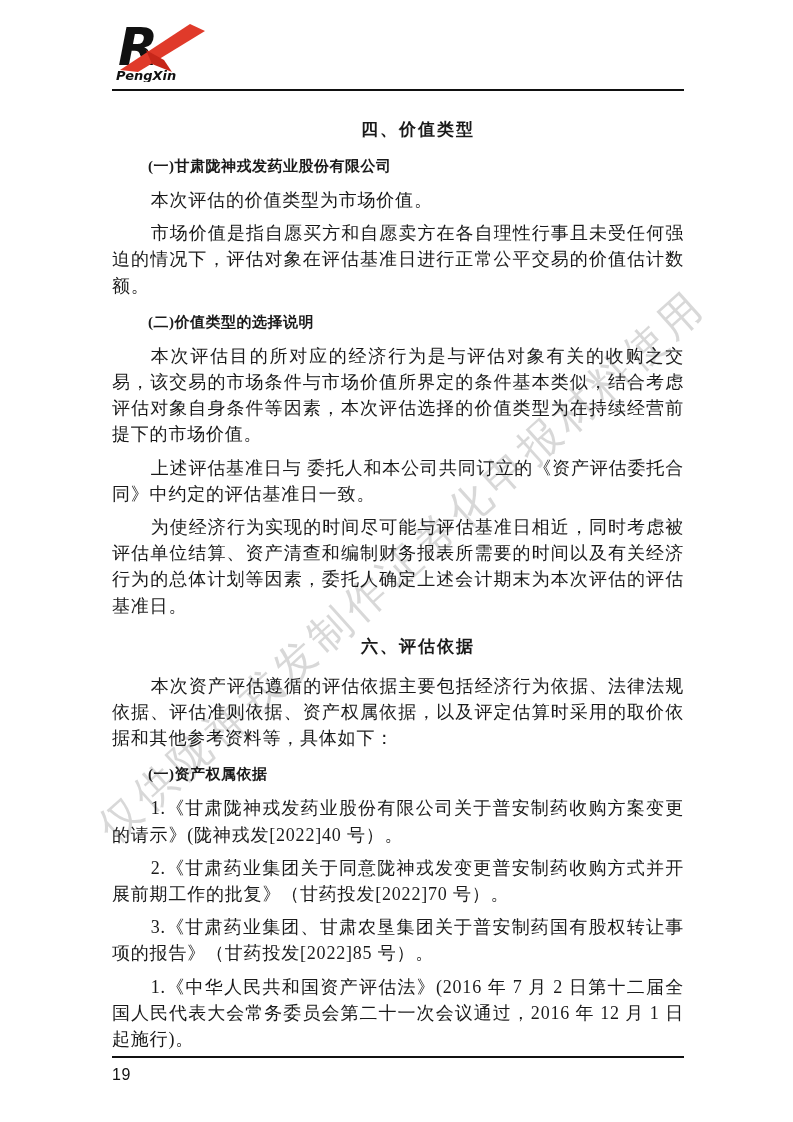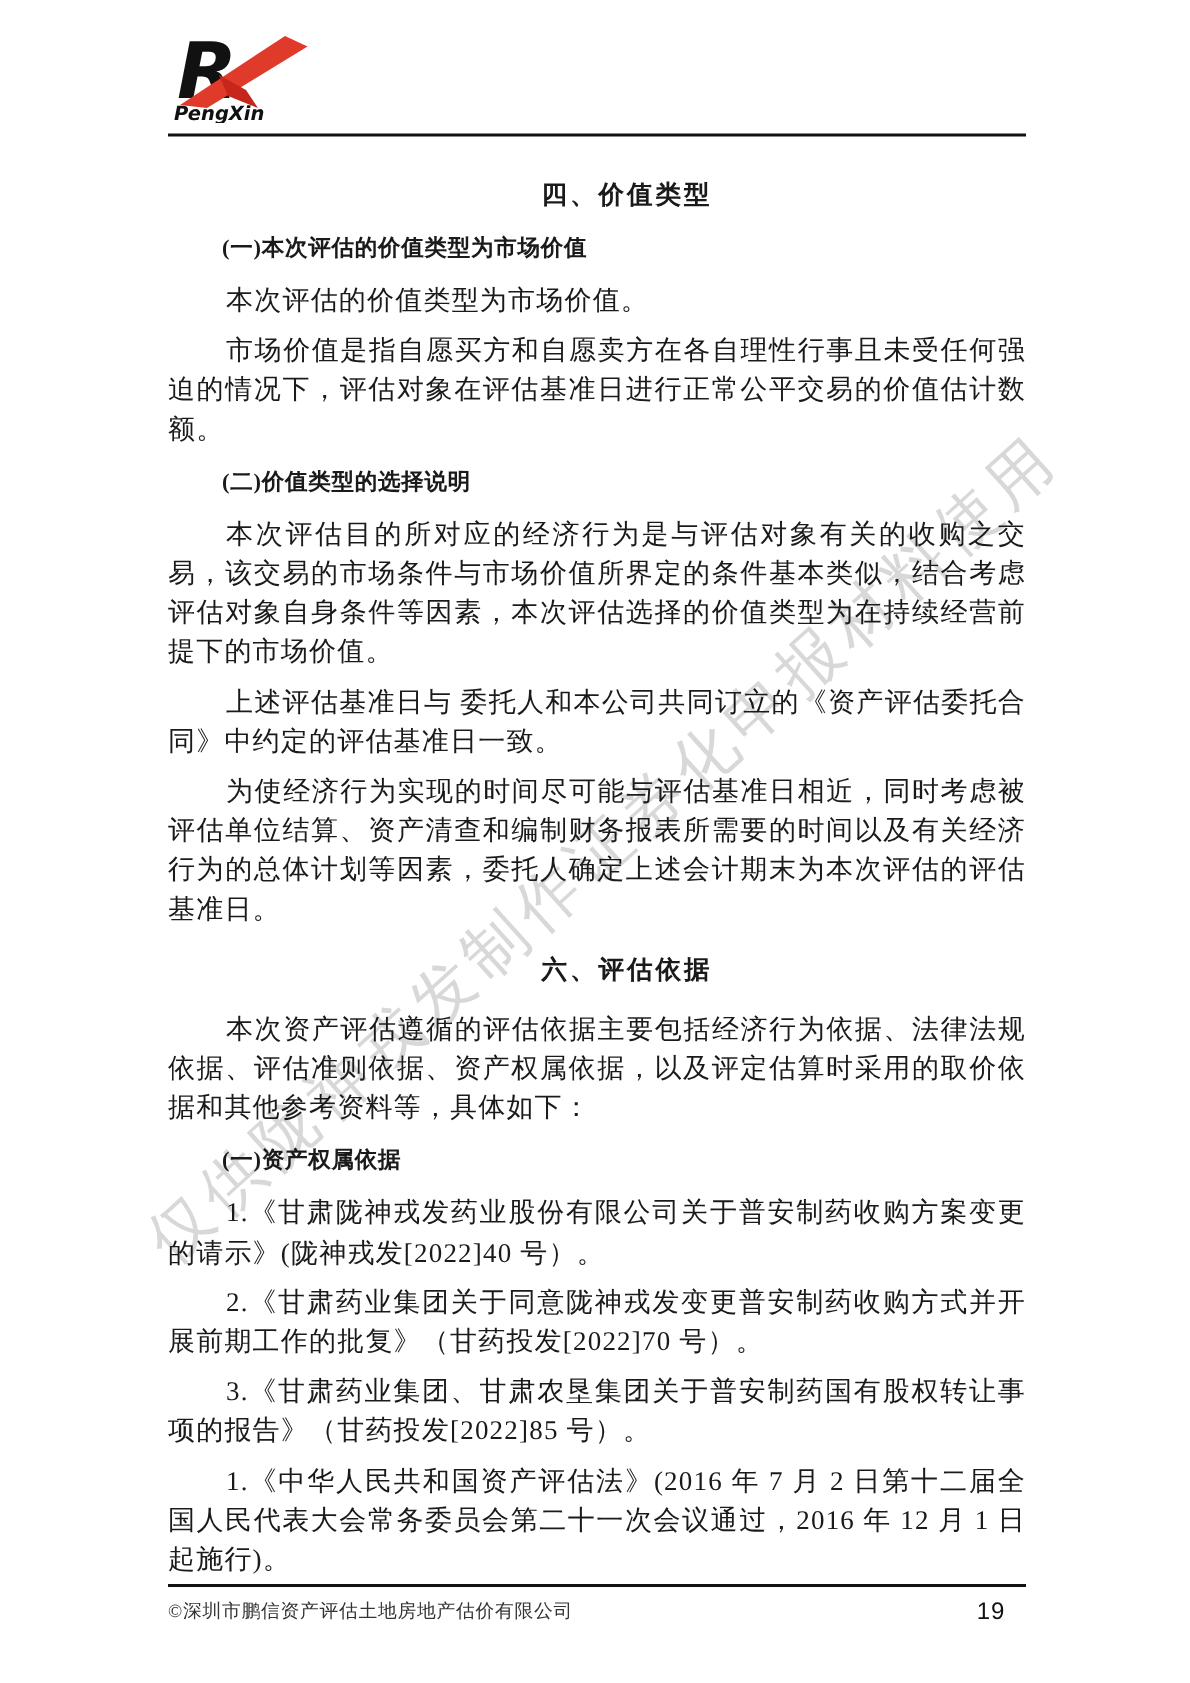--- a/index.html
+++ b/index.html
@@ -59,36 +59,35 @@
         <polygon points="78,4 93,11 26,52 8,50" fill="#e03a2a"></polygon>
         <polygon points="34,30 52,40 60,52 40,44" fill="#c6271a"></polygon>
         <text x="4" y="60" font-size="13" font-weight="bold" font-style="italic" font-family="DejaVu Sans, sans-serif" fill="#111">PengXin</text>
       </svg>
     </div>
   </div>
   <div class="header-rule"></div>
 
   <div class="content">
     <div class="h1">四、价值类型</div>
-    <div class="h2">(一)本次评估的价值类型为市场价值</div>
+    <div class="h2">(一)甘肃陇神戎发药业股份有限公司</div>
     <div class="p">本次评估的价值类型为市场价值。</div>
     <div class="p">市场价值是指自愿买方和自愿卖方在各自理性行事且未受任何强迫的情况下，评估对象在评估基准日进行正常公平交易的价值估计数额。</div>
     <div class="h2">(二)价值类型的选择说明</div>
     <div class="p">本次评估目的所对应的经济行为是与评估对象有关的收购之交易，该交易的市场条件与市场价值所界定的条件基本类似，结合考虑评估对象自身条件等因素，本次评估选择的价值类型为在持续经营前提下的市场价值。</div>
     <div class="p">上述评估基准日与 委托人和本公司共同订立的《资产评估委托合同》中约定的评估基准日一致。</div>
     <div class="p">为使经济行为实现的时间尽可能与评估基准日相近，同时考虑被评估单位结算、资产清查和编制财务报表所需要的时间以及有关经济行为的总体计划等因素，委托人确定上述会计期末为本次评估的评估基准日。</div>
     <div class="h1">六、评估依据</div>
     <div class="p">本次资产评估遵循的评估依据主要包括经济行为依据、法律法规依据、评估准则依据、资产权属依据，以及评定估算时采用的取价依据和其他参考资料等，具体如下：</div>
     <div class="h2">(一)资产权属依据</div>
     <div class="p">1.《甘肃陇神戎发药业股份有限公司关于普安制药收购方案变更的请示》(陇神戎发[2022]40 号）。</div>
     <div class="p">2.《甘肃药业集团关于同意陇神戎发变更普安制药收购方式并开展前期工作的批复》（甘药投发[2022]70 号）。</div>
     <div class="p">3.《甘肃药业集团、甘肃农垦集团关于普安制药国有股权转让事项的报告》（甘药投发[2022]85 号）。</div>
     <div class="p">1.《中华人民共和国资产评估法》(2016 年 7 月 2 日第十二届全国人民代表大会常务委员会第二十一次会议通过，2016 年 12 月 1 日起施行)。</div>
 
   </div>
 
   <div class="footer-rule"></div>
   <div class="footer">
-    <span>©深圳市鹏信资产评估土地房地产估价有限公司</span>
     <span class="page-num">19</span>
   </div>
 
 </div>
 
 </body></html>

